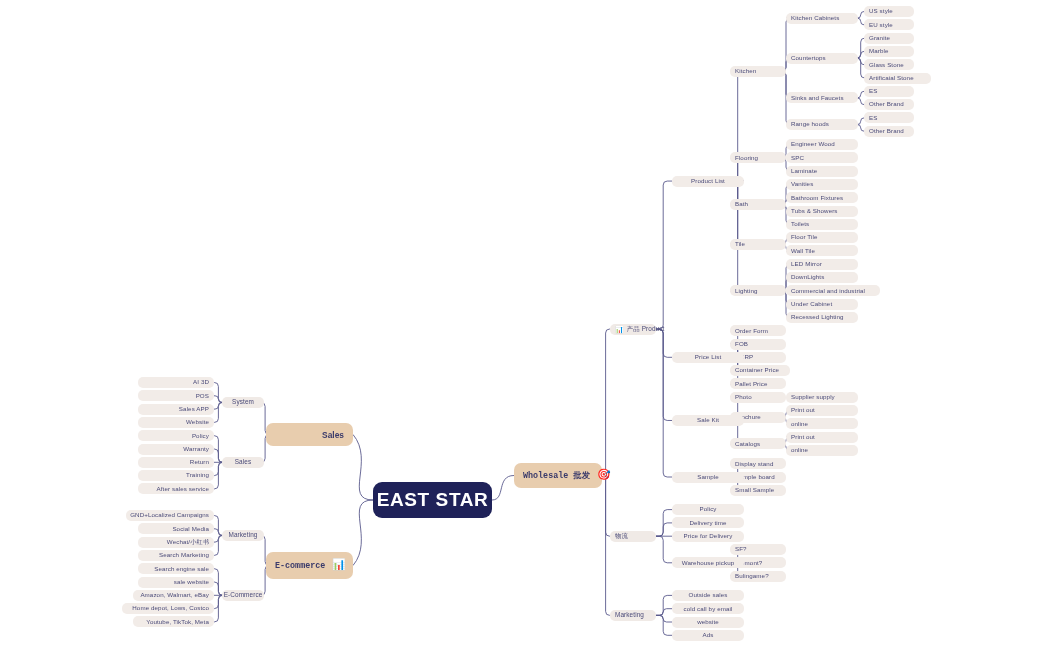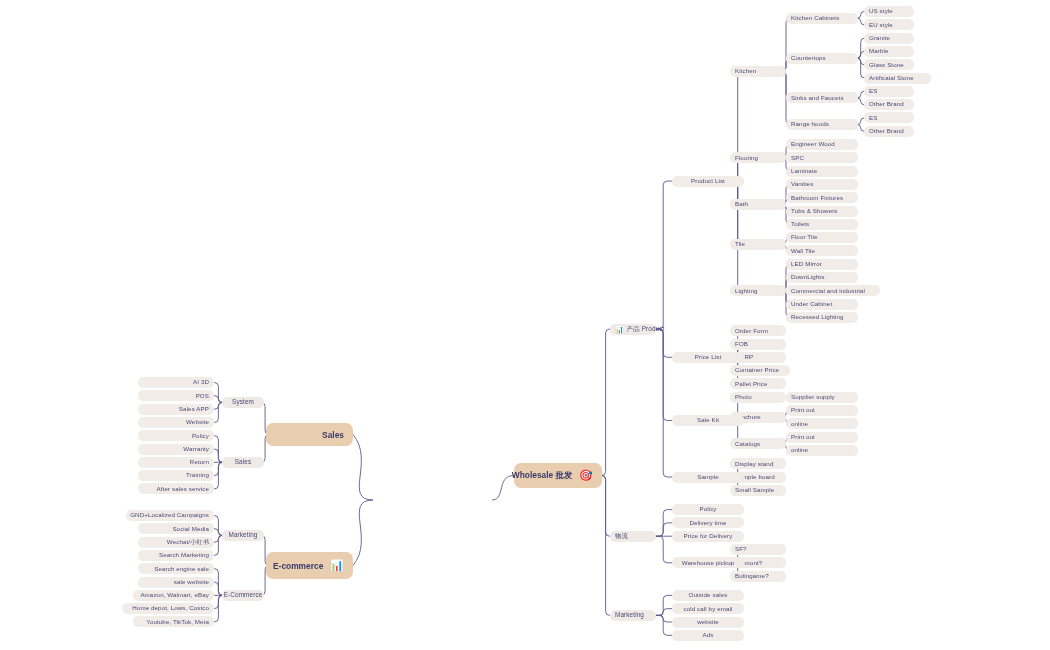--- a/index.html
+++ b/index.html
@@ -48,21 +48,21 @@
     border-radius: 7px;
     color: #3b3b6b;
     font-size: 8.4px;
     font-weight: bold;
     display: flex;
     align-items: center;
     padding: 0 9px;
     white-space: nowrap;
   }
   .branch.right-align { justify-content: flex-end; }
-  .branch.spread { justify-content: flex-end; gap: 7px; }
+  .branch.spread { justify-content: flex-start; gap: 7px; font-family: Liberation Mono, monospace; }
 
   .root {
     position: absolute;
     background: #1f2259;
     border-radius: 9px;
     color: #ffffff;
     font-size: 19px;
     font-weight: bold;
     letter-spacing: .6px;
     display: flex;
@@ -165,20 +165,23 @@
       <path d="M222,595.2999999999997 H214" fill="none" stroke="#5a5a8c" stroke-width="0.9"></path>
       <path d="M222,595.2999999999997 H222.4 Q218.4,595.2999999999997 218.4,599.2999999999997 V604.5999999999997 Q218.4,608.5999999999997 214.4,608.5999999999997 H214" fill="none" stroke="#5a5a8c" stroke-width="0.9"></path>
       <path d="M222,595.2999999999997 H222.4 Q218.4,595.2999999999997 218.4,599.2999999999997 V617.8999999999996 Q218.4,621.8999999999996 214.4,621.8999999999996 H214" fill="none" stroke="#5a5a8c" stroke-width="0.9"></path>
       <path d="M266,565.5 H269.1 Q265.1,565.5 265.1,561.5 V539.4499999999999 Q265.1,535.4499999999999 261.1,535.4499999999999 H264" fill="none" stroke="#5a5a8c" stroke-width="0.9"></path>
       <path d="M266,565.5 H269.1 Q265.1,565.5 265.1,569.5 V591.2999999999997 Q265.1,595.2999999999997 261.1,595.2999999999997 H264" fill="none" stroke="#5a5a8c" stroke-width="0.9"></path>
       <path d="M492,500 C506,500 496,475.5 514,475.5" fill="none" stroke="#5a5a8c" stroke-width="0.9"></path>
       <path d="M373,500 C343,500 375,460.5 353,434.5" fill="none" stroke="#5a5a8c" stroke-width="0.9"></path>
       <path d="M373,500 C343,500 375,539.5 353,565.5" fill="none" stroke="#5a5a8c" stroke-width="0.9"></path>
     </svg>
 
+  <div class="root" style="left:373px; top:482px; width:119px; height:36px;">
+    <span>EAST STAR</span>
+  </div>
 
   <div class="branch spread" style="left:514px; top:463px; width:88px; height:25px;">
     <span>Wholesale 批发</span>
     <span class="emoji">🎯</span>
   </div>
 
   <div class="branch right-align" style="left:266px; top:423px; width:87px; height:23px;">
     <span>Sales</span>
   </div>
 

